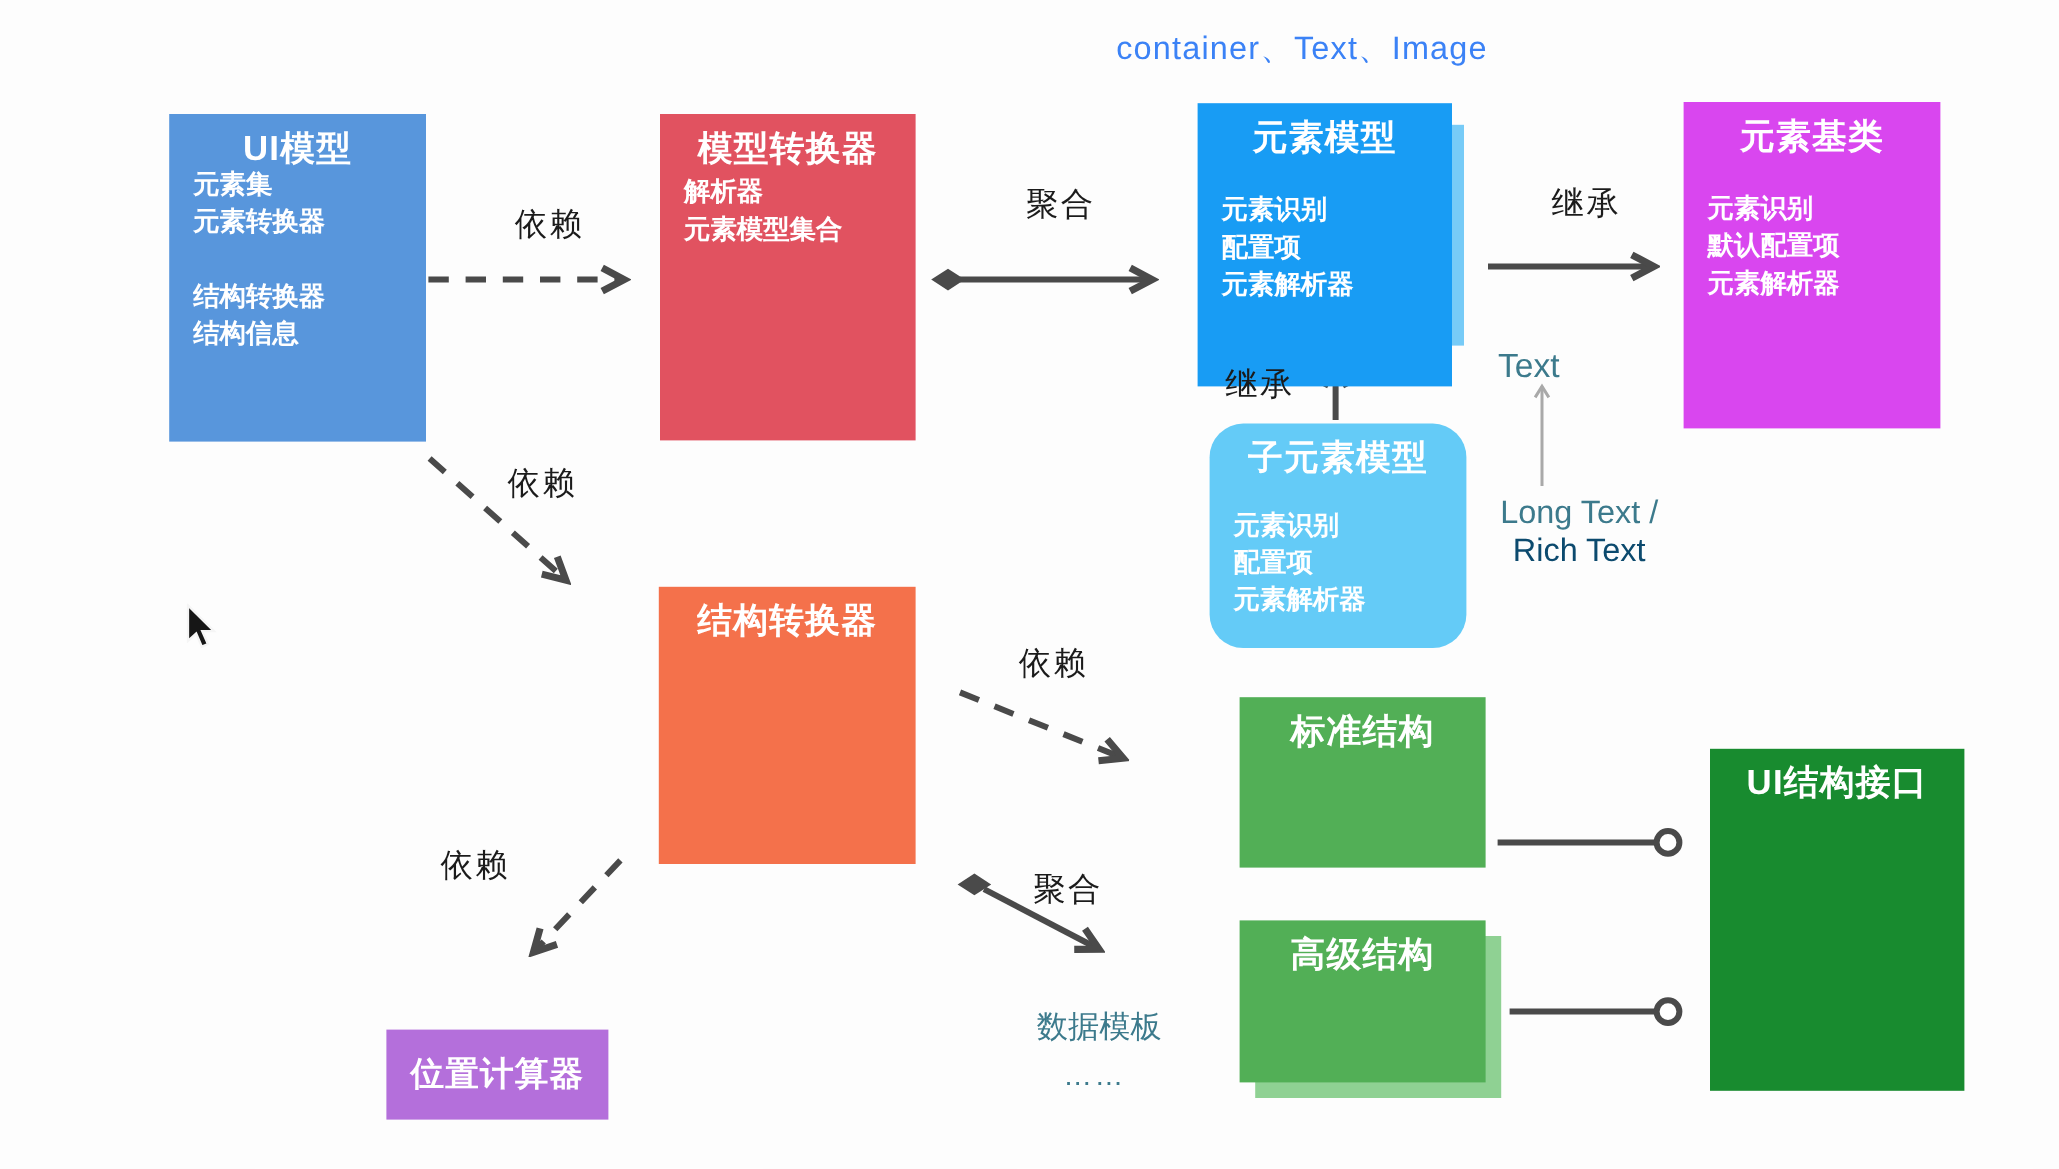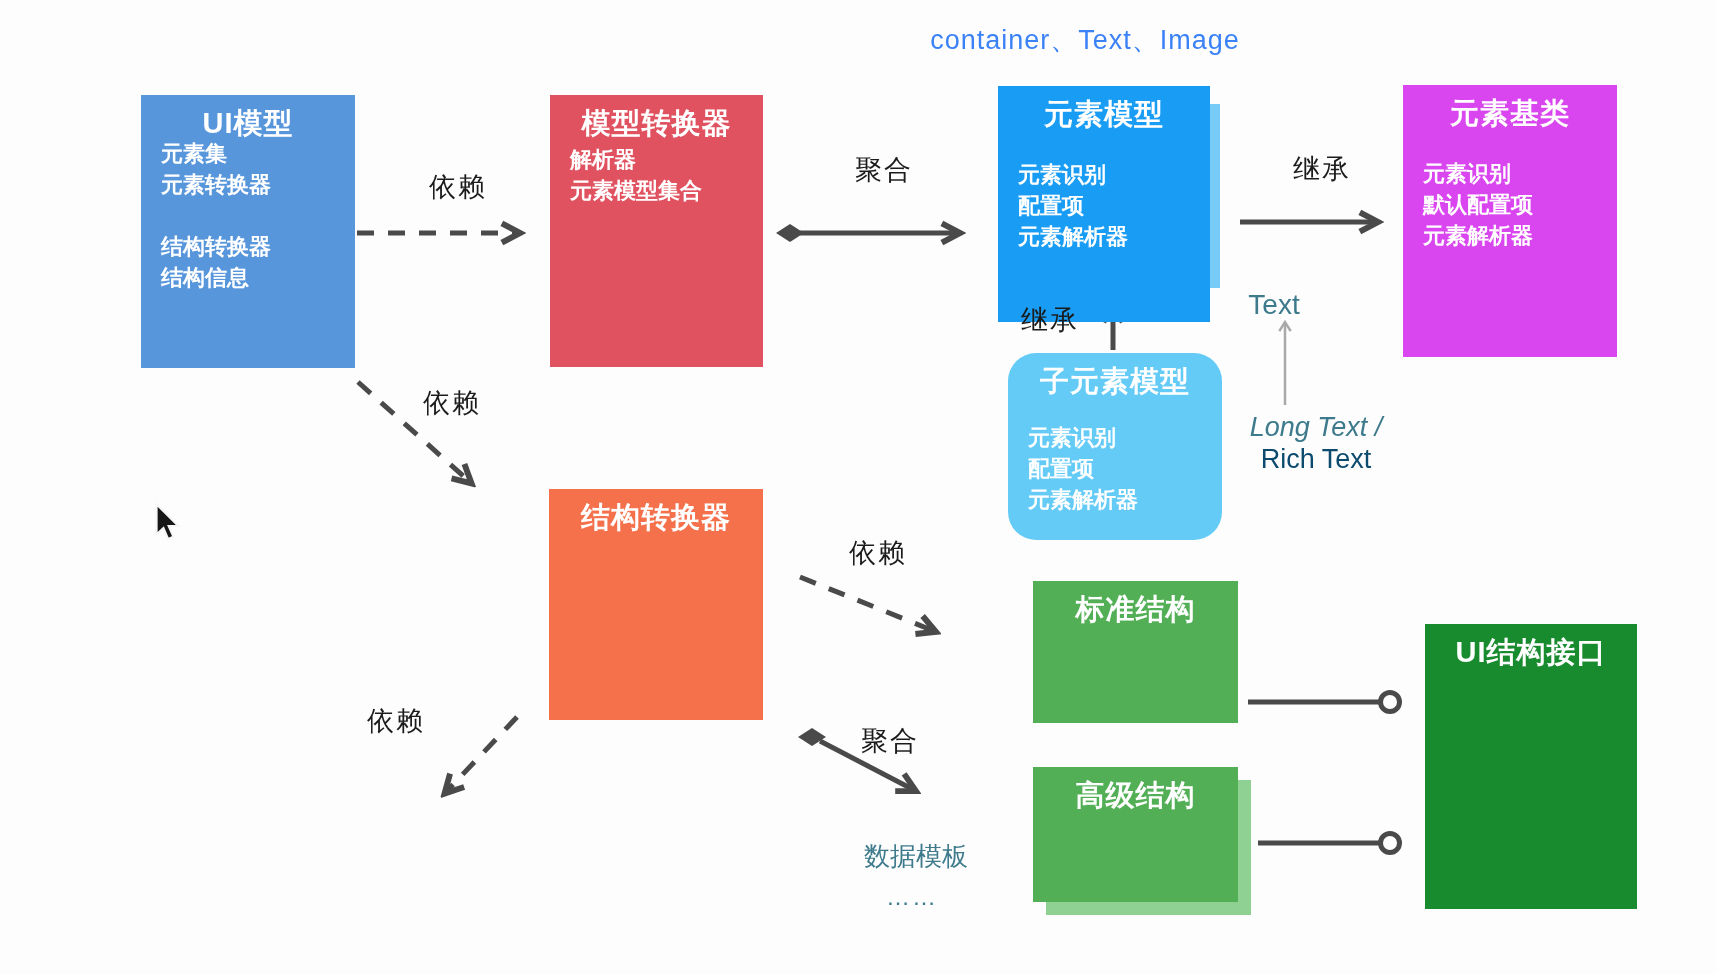--- a/index.html
+++ b/index.html
@@ -127,32 +127,35 @@
 
   <div class="box-shadow" style="left: 1046px; top: 780px; width: 205px; height: 135px; background-color: rgb(143, 209, 147);"></div>
   <div class="box" style="left: 1033px; top: 767px; width: 205px; height: 135px; background-color: rgb(82, 175, 86);">
     <div class="box-title">高级结构</div>
   </div>
 
   <div class="box" style="left: 1425px; top: 624px; width: 212px; height: 285px; background-color: rgb(24, 139, 47);">
     <div class="box-title">UI结构接口</div>
   </div>
 
+  <div class="box" style="left: 322px; top: 858px; width: 185px; height: 75px; background-color: rgb(180, 111, 219);">
+    <div class="box-title" style="padding-top:18px;font-size:28px;">位置计算器</div>
+  </div>
 
   <div class="edge-label" style="left:458px;top:187px;">依赖</div>
   <div class="edge-label" style="left:884px;top:170px;">聚合</div>
   <div class="edge-label" style="left:1322px;top:169px;">继承</div>
   <div class="edge-label" style="left:1050px;top:320px;">继承</div>
   <div class="edge-label" style="left:452px;top:403px;">依赖</div>
   <div class="edge-label" style="left:878px;top:553px;">依赖</div>
   <div class="edge-label" style="left:396px;top:721px;">依赖</div>
   <div class="edge-label" style="left:890px;top:741px;">聚合</div>
 
   <div class="annotation" style="left: 1274px; top: 305px; font-size: 28px; color: rgb(60, 122, 140);">Text</div>
-  <div class="annotation" style="left: 1316px; top: 427px; font-size: 27px; color: rgb(60, 122, 140); font-style: italic;">Long Text /</div>
+  <div class="annotation" style="left: 1316px; top: 427px; font-size: 27px; color: rgb(60, 122, 140);">Long Text /</div>
   <div class="annotation" style="left: 1316px; top: 459px; font-size: 27px; color: #0c4a6e;">Rich Text</div>
   <div class="annotation" style="left: 916px; top: 856px; font-size: 26px; color: rgb(60, 122, 140);">数据模板</div>
   <div class="annotation" style="left: 912px; top: 897px; font-size: 24px; letter-spacing: 2px; color: rgb(60, 122, 140);">……</div>
 
   <svg class="cursor" style="left:155px;top:503px;" width="30" height="40" viewBox="0 0 20 27">
     <path d="M1,1 L1,21 L5.6,16.8 L8.8,24.2 L12.2,22.7 L9,15.5 L15.6,15.5 Z" fill="#161616" stroke="#f5f5f5" stroke-width="1.3"></path>
   </svg>
 
 </div>
 

